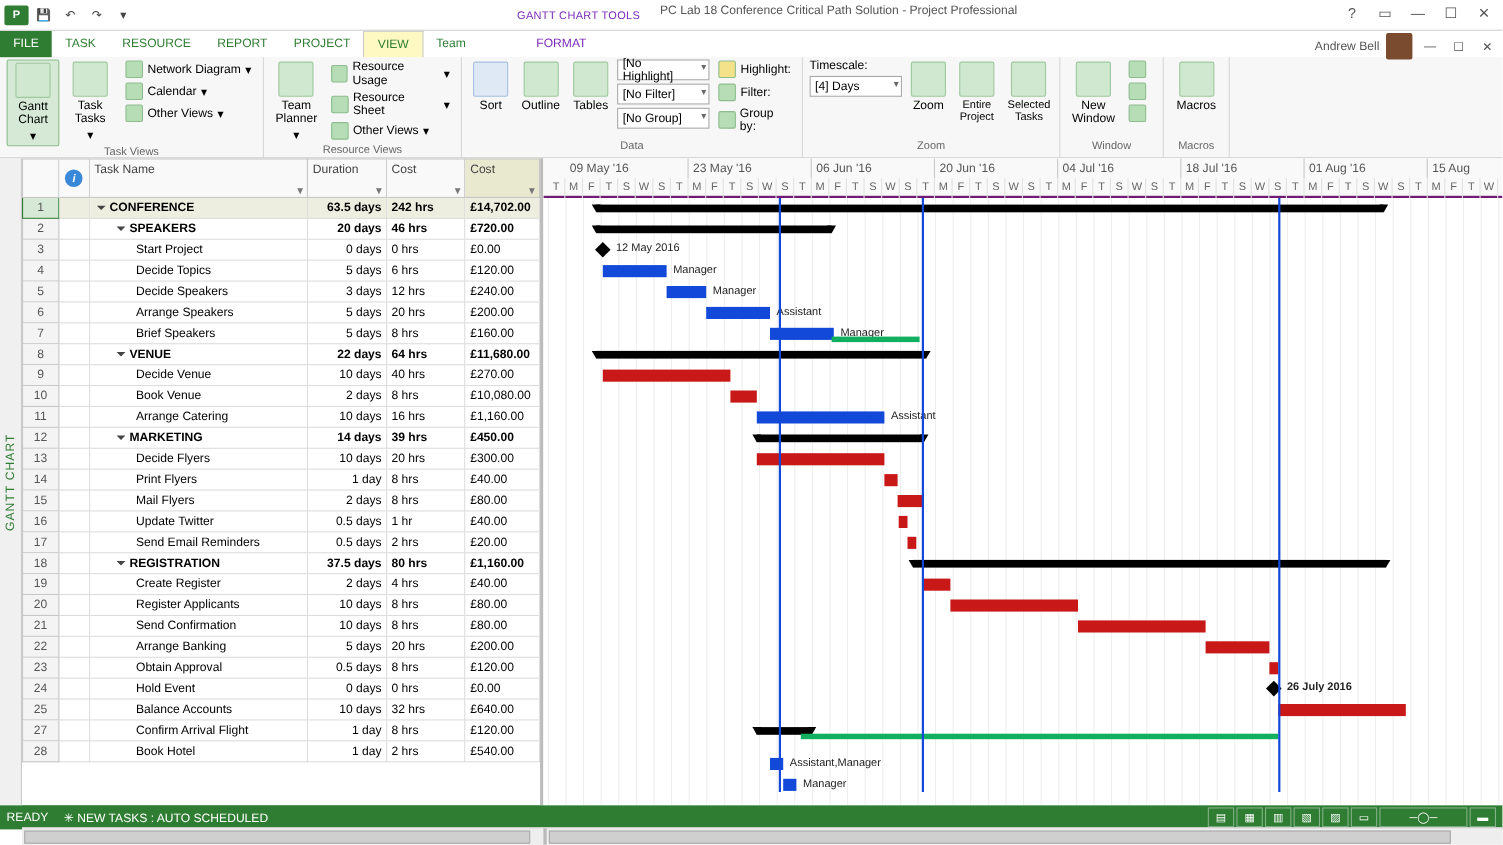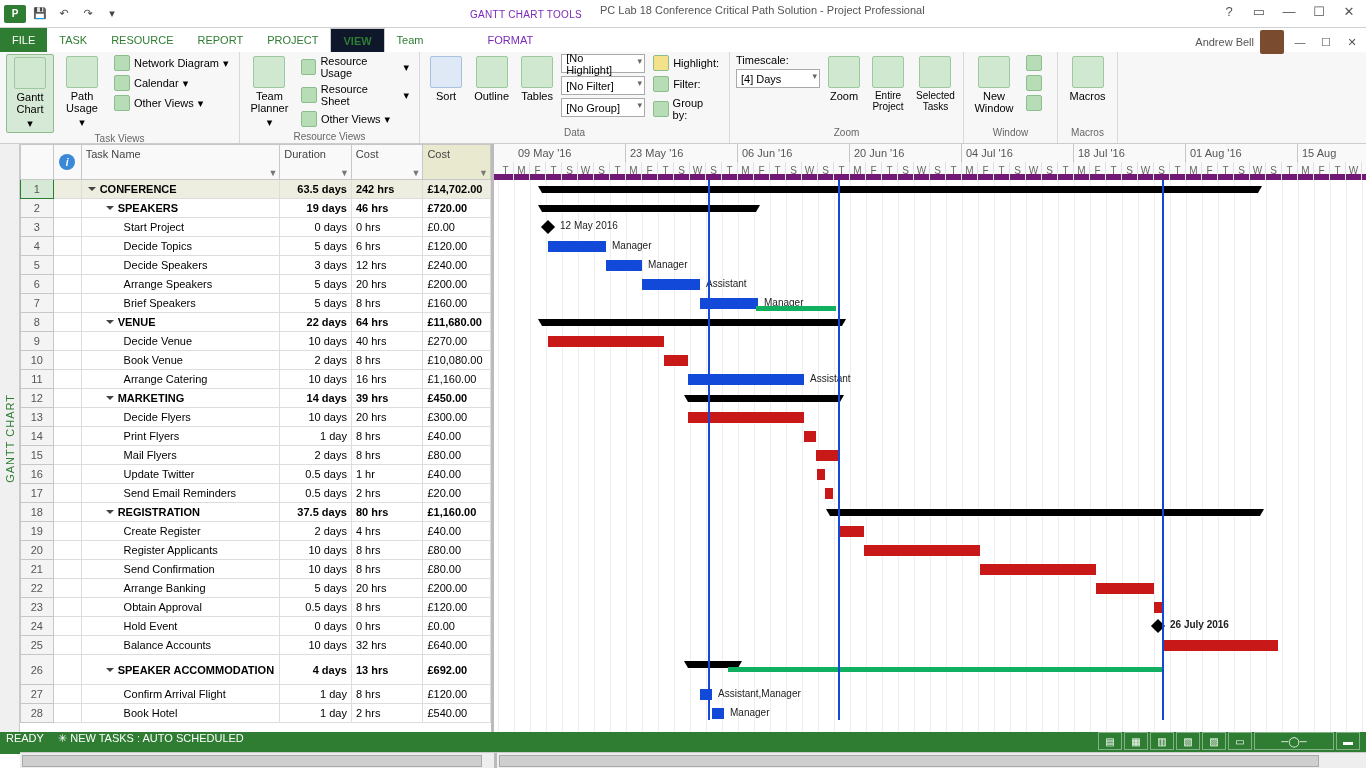--- a/index.html
+++ b/index.html
@@ -9,21 +9,21 @@
 .titlebar .qat .appicon { width:22px; height:18px; background:#2e7d32; display:flex;align-items:center;justify-content:center;color:#fff;font-weight:bold;font-size:10px;border-radius:2px;}
 .titlebar .qat .qbtn { width:20px;height:20px;display:flex;align-items:center;justify-content:center;color:#444;}
 .titlebar .tools { position:absolute; left:470px; top:0; height:28px; display:flex; flex-direction:column; align-items:center; justify-content:center;}
 .titlebar .tools .lbl { color:#7a29b8; font-size:10px; letter-spacing:0.3px;}
 .titlebar .doc { position:absolute; left:600px; top:4px; color:#555;}
 .titlebar .wctrl { position:absolute; right:2px; top:0; display:flex;}
 .titlebar .wctrl span{ width:30px;height:22px;display:flex;align-items:center;justify-content:center;color:#555;font-size:13px;}
 .menubar { height:24px; display:flex; align-items:stretch; background:#fff;}
 .menubar .tab { padding:0 12px; display:flex; align-items:center; color:#2e7d32; font-size:11px;}
 .menubar .tab.file { background:#2e7d32; color:#fff;}
-.menubar .tab.active { border:1px solid #ccc; border-bottom:none; background:#0f172a; color:#2e7d32;font-weight:bold;}
+.menubar .tab.active { border:1px solid #ccc; border-bottom:none; background:#fef9c3; color:#2e7d32;}
 .menubar .tab.ctx { color:#7a29b8;}
 .userbox { position:absolute; right:4px; top:30px; display:flex; align-items:center; gap:6px; color:#555;}
 .userbox .avatar{width:24px;height:24px;background:#7a4b2e;border-radius:2px;}
 .ribbon { height:92px; background:#f7f7f7; border-bottom:1px solid #ccc; display:flex;}
 .rgroup { border-right:1px solid #d8d8d8; padding:2px 6px 0 6px; display:flex; flex-direction:column;}
 .rgroup .body{flex:1 1 auto; display:flex; gap:4px;}
 .rgroup .title{height:16px;text-align:center;color:#666;font-size:10px;}
 .bigbtn{display:flex;flex-direction:column;align-items:center;justify-content:flex-start;padding:2px 4px;gap:2px;width:48px;}
 .bigbtn .ic{width:32px;height:32px;background:#cfe8cf;border:1px solid #9ec89e;border-radius:2px;}
 .bigbtn.sel{background:#d6e9d6;border:1px solid #8dbd8d;border-radius:2px;}
@@ -51,39 +51,39 @@
 .row .c{border-right:1px solid #ddd;border-bottom:1px solid #ddd;padding:0 4px;display:flex;align-items:center;overflow:hidden;white-space:nowrap;}
 .row .ind{width:28px;}
 .row .tn{width:200px;align-items:center;}
 .row .du{width:72px;justify-content:flex-end;}
 .row .wk{width:72px;}
 .row .co{width:68px;}
 .row.bold .c{font-weight:bold;}
 .row.sel .c{background:#eeeee0;}
 .collapse{display:inline-block;width:0;height:0;border-top:4px solid #444;border-left:4px solid transparent;border-right:4px solid transparent;margin-right:4px;flex-shrink:0;}
 .gantt{flex:1;position:relative;overflow:hidden;background:#fff;}
-.tscale{height:36px;border-bottom:6px solid #701a75;position:relative;background:#f9f9f9;}
+.tscale{height:36px;border-bottom:2px solid #701a75;position:relative;background:#f9f9f9;}
 .tscale .major{position:absolute;top:0;height:18px;border-right:1px solid #c7c7c7;padding-left:4px;color:#555;display:flex;align-items:center;}
 .tscale .minor{position:absolute;top:18px;height:18px;width:16px;border-right:1px solid #e2e2e2;text-align:center;color:#666;font-size:10px;line-height:18px;}
 .gbody{position:relative;height:552px;}
 .gbody .grid{position:absolute;top:0;height:100%;width:1px;background:#eee;}
 .bar{position:absolute;height:11px;border-radius:0;}
 .bar.black{background:#000;height:7px;}
 .bar.black::before,.bar.black::after{content:"";position:absolute;top:0;width:0;height:0;border-top:7px solid #000;border-left:4px solid transparent;border-right:4px solid transparent;}
 .bar.black::before{left:-4px;} .bar.black::after{right:-4px;}
 .bar.blue{background:#1249d8;}
 .bar.red{background:#c81818;}
 .bar.green{background:#10b060;height:5px;}
 .diamond{position:absolute;width:10px;height:10px;background:#000;transform:rotate(45deg);}
 .glabel{position:absolute;font-size:10px;color:#222;white-space:nowrap;}
 .progline{position:absolute;width:2px;background:#1249d8;top:0;}
 .hscroll{position:absolute;left:20px;right:0;bottom:0;height:16px;background:#eee;border-top:1px solid #ccc;display:flex;}
 .hscroll .track{flex:1;position:relative;}
 .hscroll .thumb{position:absolute;height:12px;top:2px;background:#cfcfcf;border:1px solid #aaa;}
-.statusbar{height:22px;background:#2e7d32;color:#fff;display:flex;padding:0 6px;gap:14px;}
+.statusbar{height:22px;background:#2e7d32;color:#fff;display:flex;align-items:center;padding:0 6px;gap:14px;}
 .statusbar .right{margin-left:auto;display:flex;gap:2px;}
 .statusbar .vbtn{width:24px;height:18px;border:1px solid rgba(255,255,255,.4);display:flex;align-items:center;justify-content:center;font-size:10px;}
 </style>
 </head>
 <body>
 
 <div class="titlebar">
   <div class="qat">
     <div class="appicon">P</div>
     <div class="qbtn">💾</div>
@@ -126,21 +126,21 @@
 <div class="ribbon">
   <div class="rgroup" style="width:240px">
     <div class="body">
       <div class="bigbtn sel">
           <div class="ic"></div>
           <span style="text-align:center">Gantt Chart</span>
           <span>▾</span>
         </div>
       <div class="bigbtn">
           <div class="ic"></div>
-          <span style="text-align:center">Path Usage</span>
+          <span style="text-align:center">Task Tasks</span>
           <span>▾</span>
         </div>
       <div class="smallcol">
         <div class="smallbtn"><span class="ic"></span><span>Network Diagram</span> ▾</div>
         <div class="smallbtn"><span class="ic"></span><span>Calendar</span> ▾</div>
         <div class="smallbtn"><span class="ic"></span><span>Other Views</span> ▾</div>
       </div>
     </div>
     <div class="title">Task Views</div>
   </div>
@@ -289,21 +289,21 @@
           <div class="c ind"></div>
           <div class="c tn" style="padding-left:6px"><span class="collapse"></span>CONFERENCE</div>
           <div class="c du">63.5 days</div>
           <div class="c wk">242 hrs</div>
           <div class="c co">£14,702.00</div>
         </div>
         <div class="row bold">
           <div class="rn">2</div>
           <div class="c ind"></div>
           <div class="c tn" style="padding-left:24px"><span class="collapse"></span>SPEAKERS</div>
-          <div class="c du">19 days</div>
+          <div class="c du">20 days</div>
           <div class="c wk">46 hrs</div>
           <div class="c co">£720.00</div>
         </div>
         <div class="row">
           <div class="rn">3</div>
           <div class="c ind"></div>
           <div class="c tn" style="padding-left:42px">Start Project</div>
           <div class="c du">0 days</div>
           <div class="c wk">0 hrs</div>
           <div class="c co">£0.00</div>
@@ -476,28 +476,20 @@
           <div class="c wk">0 hrs</div>
           <div class="c co">£0.00</div>
         </div>
         <div class="row">
           <div class="rn">25</div>
           <div class="c ind"></div>
           <div class="c tn" style="padding-left:42px">Balance Accounts</div>
           <div class="c du">10 days</div>
           <div class="c wk">32 hrs</div>
           <div class="c co">£640.00</div>
-        </div>
-        <div class="row bold tall">
-          <div class="rn">26</div>
-          <div class="c ind"></div>
-          <div class="c tn" style="padding-left:24px"><span class="collapse"></span>SPEAKER ACCOMMODATION</div>
-          <div class="c du">4 days</div>
-          <div class="c wk">13 hrs</div>
-          <div class="c co">£692.00</div>
         </div>
         <div class="row">
           <div class="rn">27</div>
           <div class="c ind"></div>
           <div class="c tn" style="padding-left:42px">Confirm Arrival Flight</div>
           <div class="c du">1 day</div>
           <div class="c wk">8 hrs</div>
           <div class="c co">£120.00</div>
         </div>
         <div class="row">

